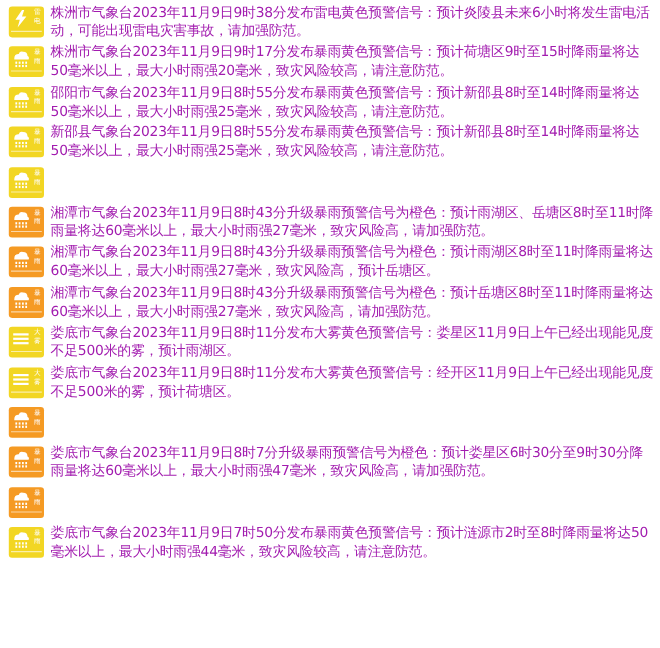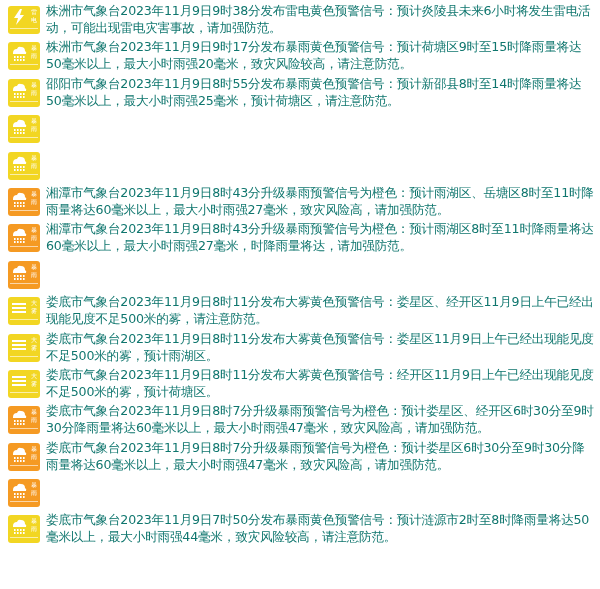--- a/index.html
+++ b/index.html
@@ -5,21 +5,21 @@
   html, body { margin:0; padding:0; background:#ffffff; }
   body { width:600px; height:589px; overflow:hidden; font-family:"DejaVu Sans", "Liberation Sans", sans-serif; }
   .list { padding-top:2px; }
   .item { display:flex; align-items:flex-start; height:36.4px; padding-left:8px; }
   .icon { width:32px; height:28px; border-radius:3px; margin-top:4px; flex:0 0 32px; position:relative; overflow:hidden; }
   .icon.yellow { background:#f2d623; }
   .icon.orange { background:#f59a23; }
   .icon .glyph { position:absolute; left:2px; top:2px; width:18px; height:18px; }
   .icon .side { position:absolute; right:2px; top:2px; width:8px; color:#fff; font-size:6px; line-height:8px; text-align:center; }
   .icon .foot { position:absolute; left:2px; bottom:1px; right:2px; height:4px; border-top:1px solid rgba(255,255,255,0.6); }
-  .text { margin-left:6px; width:548px; font-size:12.6px; line-height:17px; color:#0f766e; letter-spacing:-0.2px; }
+  .text { margin-left:6px; width:548px; font-size:12.6px; line-height:17px; color:#a21caf; letter-spacing:-0.2px; }
 </style>
 </head>
 <body>
 
 <div class="list" id="list">
     <div class="item">
     <div class="icon yellow">
       <svg class="glyph" viewBox="0 0 18 18">
           <path d="M10 1 L4 10 H8 L6 17 L14 7 H10 L12 1 Z" fill="#fff"></path>
         </svg>
@@ -59,40 +59,41 @@
             <rect x="13" y="12" width="1.6" height="2"></rect>
             <rect x="4" y="15" width="1.6" height="2"></rect>
             <rect x="7" y="15" width="1.6" height="2"></rect>
             <rect x="10" y="15" width="1.6" height="2"></rect>
             <rect x="13" y="15" width="1.6" height="2"></rect>
           </g>
         </svg>
       <div class="side">暴雨</div>
       <div class="foot"></div>
     </div>
-    <div class="text">邵阳市气象台2023年11月9日8时55分发布暴雨黄色预警信号：预计新邵县8时至14时降雨量将达50毫米以上，最大小时雨强25毫米，预计荷塘区，请注意防范。</div>
-  </div>
-    <div class="item">
-    <div class="icon yellow">
-      <svg class="glyph" viewBox="0 0 18 18">
-          <path d="M3 9 Q3 5 7 5 Q8 2 11 3 Q15 3 15 7 Q17 8 16 10 H3 Z" fill="#fff"></path>
-          <g fill="#fff">
-            <rect x="4" y="12" width="1.6" height="2"></rect>
-            <rect x="7" y="12" width="1.6" height="2"></rect>
-            <rect x="10" y="12" width="1.6" height="2"></rect>
-            <rect x="13" y="12" width="1.6" height="2"></rect>
-            <rect x="4" y="15" width="1.6" height="2"></rect>
-            <rect x="7" y="15" width="1.6" height="2"></rect>
-            <rect x="10" y="15" width="1.6" height="2"></rect>
-            <rect x="13" y="15" width="1.6" height="2"></rect>
-          </g>
-        </svg>
-      <div class="side">暴雨</div>
-      <div class="foot"></div>
-    </div>
+    <div class="text">邵阳市气象台2023年11月9日8时55分发布暴雨黄色预警信号：预计新邵县8时至14时降雨量将达50毫米以上，最大小时雨强25毫米，致灾风险较高，请注意防范。</div>
+  </div>
+    <div class="item">
+    <div class="icon yellow">
+      <svg class="glyph" viewBox="0 0 18 18">
+          <path d="M3 9 Q3 5 7 5 Q8 2 11 3 Q15 3 15 7 Q17 8 16 10 H3 Z" fill="#fff"></path>
+          <g fill="#fff">
+            <rect x="4" y="12" width="1.6" height="2"></rect>
+            <rect x="7" y="12" width="1.6" height="2"></rect>
+            <rect x="10" y="12" width="1.6" height="2"></rect>
+            <rect x="13" y="12" width="1.6" height="2"></rect>
+            <rect x="4" y="15" width="1.6" height="2"></rect>
+            <rect x="7" y="15" width="1.6" height="2"></rect>
+            <rect x="10" y="15" width="1.6" height="2"></rect>
+            <rect x="13" y="15" width="1.6" height="2"></rect>
+          </g>
+        </svg>
+      <div class="side">暴雨</div>
+      <div class="foot"></div>
+    </div>
+    <div class="text">新邵县气象台2023年11月9日8时55分发布暴雨黄色预警信号：预计新邵县8时至14时降雨量将达50毫米以上，最大小时雨强25毫米，致灾风险较高，请注意防范。</div>
   </div>
     <div class="item">
     <div class="icon yellow">
       <svg class="glyph" viewBox="0 0 18 18">
           <path d="M3 9 Q3 5 7 5 Q8 2 11 3 Q15 3 15 7 Q17 8 16 10 H3 Z" fill="#fff"></path>
           <g fill="#fff">
             <rect x="4" y="12" width="1.6" height="2"></rect>
             <rect x="7" y="12" width="1.6" height="2"></rect>
             <rect x="10" y="12" width="1.6" height="2"></rect>
             <rect x="13" y="12" width="1.6" height="2"></rect>
@@ -137,102 +138,88 @@
             <rect x="13" y="12" width="1.6" height="2"></rect>
             <rect x="4" y="15" width="1.6" height="2"></rect>
             <rect x="7" y="15" width="1.6" height="2"></rect>
             <rect x="10" y="15" width="1.6" height="2"></rect>
             <rect x="13" y="15" width="1.6" height="2"></rect>
           </g>
         </svg>
       <div class="side">暴雨</div>
       <div class="foot"></div>
     </div>
-    <div class="text">湘潭市气象台2023年11月9日8时43分升级暴雨预警信号为橙色：预计雨湖区8时至11时降雨量将达60毫米以上，最大小时雨强27毫米，时降雨量将达，请加强防范。</div>
-  </div>
-    <div class="item">
-    <div class="icon orange">
-      <svg class="glyph" viewBox="0 0 18 18">
-          <path d="M3 9 Q3 5 7 5 Q8 2 11 3 Q15 3 15 7 Q17 8 16 10 H3 Z" fill="#fff"></path>
-          <g fill="#fff">
-            <rect x="4" y="12" width="1.6" height="2"></rect>
-            <rect x="7" y="12" width="1.6" height="2"></rect>
-            <rect x="10" y="12" width="1.6" height="2"></rect>
-            <rect x="13" y="12" width="1.6" height="2"></rect>
-            <rect x="4" y="15" width="1.6" height="2"></rect>
-            <rect x="7" y="15" width="1.6" height="2"></rect>
-            <rect x="10" y="15" width="1.6" height="2"></rect>
-            <rect x="13" y="15" width="1.6" height="2"></rect>
-          </g>
-        </svg>
-      <div class="side">暴雨</div>
-      <div class="foot"></div>
-    </div>
+    <div class="text">湘潭市气象台2023年11月9日8时43分升级暴雨预警信号为橙色：预计雨湖区8时至11时降雨量将达60毫米以上，最大小时雨强27毫米，致灾风险高，预计岳塘区。</div>
+  </div>
+    <div class="item">
+    <div class="icon orange">
+      <svg class="glyph" viewBox="0 0 18 18">
+          <path d="M3 9 Q3 5 7 5 Q8 2 11 3 Q15 3 15 7 Q17 8 16 10 H3 Z" fill="#fff"></path>
+          <g fill="#fff">
+            <rect x="4" y="12" width="1.6" height="2"></rect>
+            <rect x="7" y="12" width="1.6" height="2"></rect>
+            <rect x="10" y="12" width="1.6" height="2"></rect>
+            <rect x="13" y="12" width="1.6" height="2"></rect>
+            <rect x="4" y="15" width="1.6" height="2"></rect>
+            <rect x="7" y="15" width="1.6" height="2"></rect>
+            <rect x="10" y="15" width="1.6" height="2"></rect>
+            <rect x="13" y="15" width="1.6" height="2"></rect>
+          </g>
+        </svg>
+      <div class="side">暴雨</div>
+      <div class="foot"></div>
+    </div>
+    <div class="text">湘潭市气象台2023年11月9日8时43分升级暴雨预警信号为橙色：预计岳塘区8时至11时降雨量将达60毫米以上，最大小时雨强27毫米，致灾风险高，请加强防范。</div>
   </div>
     <div class="item">
     <div class="icon yellow">
       <svg class="glyph" viewBox="0 0 18 18">
           <g fill="#fff">
             <rect x="2" y="4" width="14" height="2"></rect>
             <rect x="2" y="8" width="14" height="2"></rect>
             <rect x="2" y="12" width="14" height="2"></rect>
           </g>
         </svg>
       <div class="side">大雾</div>
       <div class="foot"></div>
     </div>
-    <div class="text">娄底市气象台2023年11月9日8时11分发布大雾黄色预警信号：娄星区、经开区11月9日上午已经出现能见度不足500米的雾，请注意防范。</div>
+    <div class="text">娄底市气象台2023年11月9日8时11分发布大雾黄色预警信号：娄星区11月9日上午已经出现能见度不足500米的雾，预计雨湖区。</div>
   </div>
     <div class="item">
     <div class="icon yellow">
       <svg class="glyph" viewBox="0 0 18 18">
           <g fill="#fff">
             <rect x="2" y="4" width="14" height="2"></rect>
             <rect x="2" y="8" width="14" height="2"></rect>
             <rect x="2" y="12" width="14" height="2"></rect>
           </g>
         </svg>
       <div class="side">大雾</div>
       <div class="foot"></div>
     </div>
-    <div class="text">娄底市气象台2023年11月9日8时11分发布大雾黄色预警信号：娄星区11月9日上午已经出现能见度不足500米的雾，预计雨湖区。</div>
-  </div>
-    <div class="item">
-    <div class="icon yellow">
-      <svg class="glyph" viewBox="0 0 18 18">
-          <g fill="#fff">
-            <rect x="2" y="4" width="14" height="2"></rect>
-            <rect x="2" y="8" width="14" height="2"></rect>
-            <rect x="2" y="12" width="14" height="2"></rect>
-          </g>
-        </svg>
-      <div class="side">大雾</div>
-      <div class="foot"></div>
-    </div>
     <div class="text">娄底市气象台2023年11月9日8时11分发布大雾黄色预警信号：经开区11月9日上午已经出现能见度不足500米的雾，预计荷塘区。</div>
   </div>
     <div class="item">
     <div class="icon orange">
       <svg class="glyph" viewBox="0 0 18 18">
           <path d="M3 9 Q3 5 7 5 Q8 2 11 3 Q15 3 15 7 Q17 8 16 10 H3 Z" fill="#fff"></path>
           <g fill="#fff">
             <rect x="4" y="12" width="1.6" height="2"></rect>
             <rect x="7" y="12" width="1.6" height="2"></rect>
             <rect x="10" y="12" width="1.6" height="2"></rect>
             <rect x="13" y="12" width="1.6" height="2"></rect>
             <rect x="4" y="15" width="1.6" height="2"></rect>
             <rect x="7" y="15" width="1.6" height="2"></rect>
             <rect x="10" y="15" width="1.6" height="2"></rect>
             <rect x="13" y="15" width="1.6" height="2"></rect>
           </g>
         </svg>
       <div class="side">暴雨</div>
       <div class="foot"></div>
     </div>
-    <div class="text">娄底市气象台2023年11月9日8时7分升级暴雨预警信号为橙色：预计娄星区、经开区6时30分至9时30分降雨量将达60毫米以上，最大小时雨强47毫米，致灾风险高，请加强防范。</div>
   </div>
     <div class="item">
     <div class="icon orange">
       <svg class="glyph" viewBox="0 0 18 18">
           <path d="M3 9 Q3 5 7 5 Q8 2 11 3 Q15 3 15 7 Q17 8 16 10 H3 Z" fill="#fff"></path>
           <g fill="#fff">
             <rect x="4" y="12" width="1.6" height="2"></rect>
             <rect x="7" y="12" width="1.6" height="2"></rect>
             <rect x="10" y="12" width="1.6" height="2"></rect>
             <rect x="13" y="12" width="1.6" height="2"></rect>

